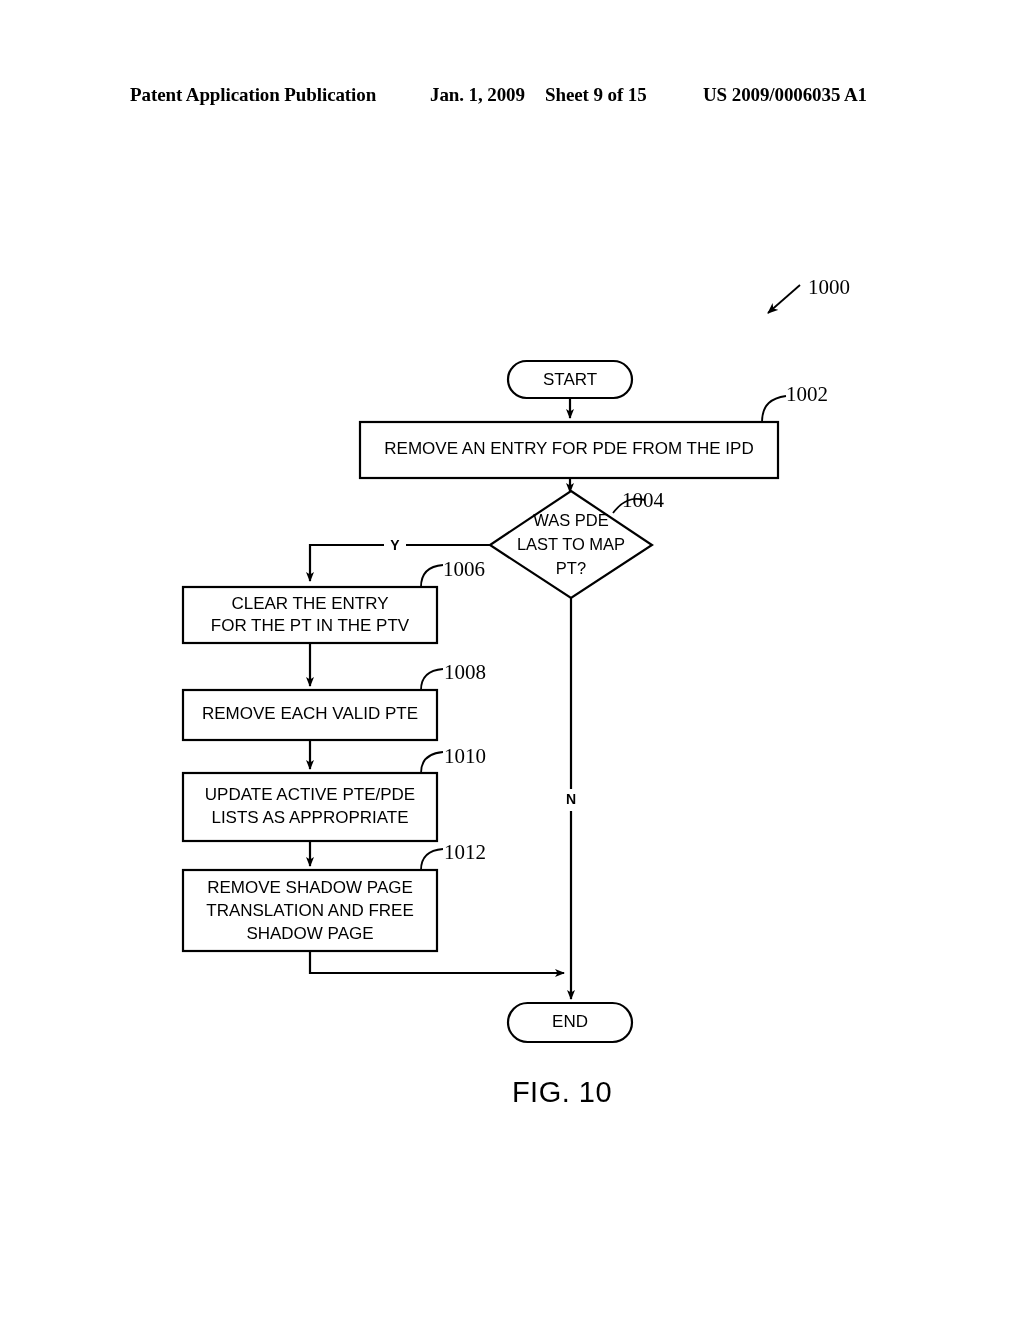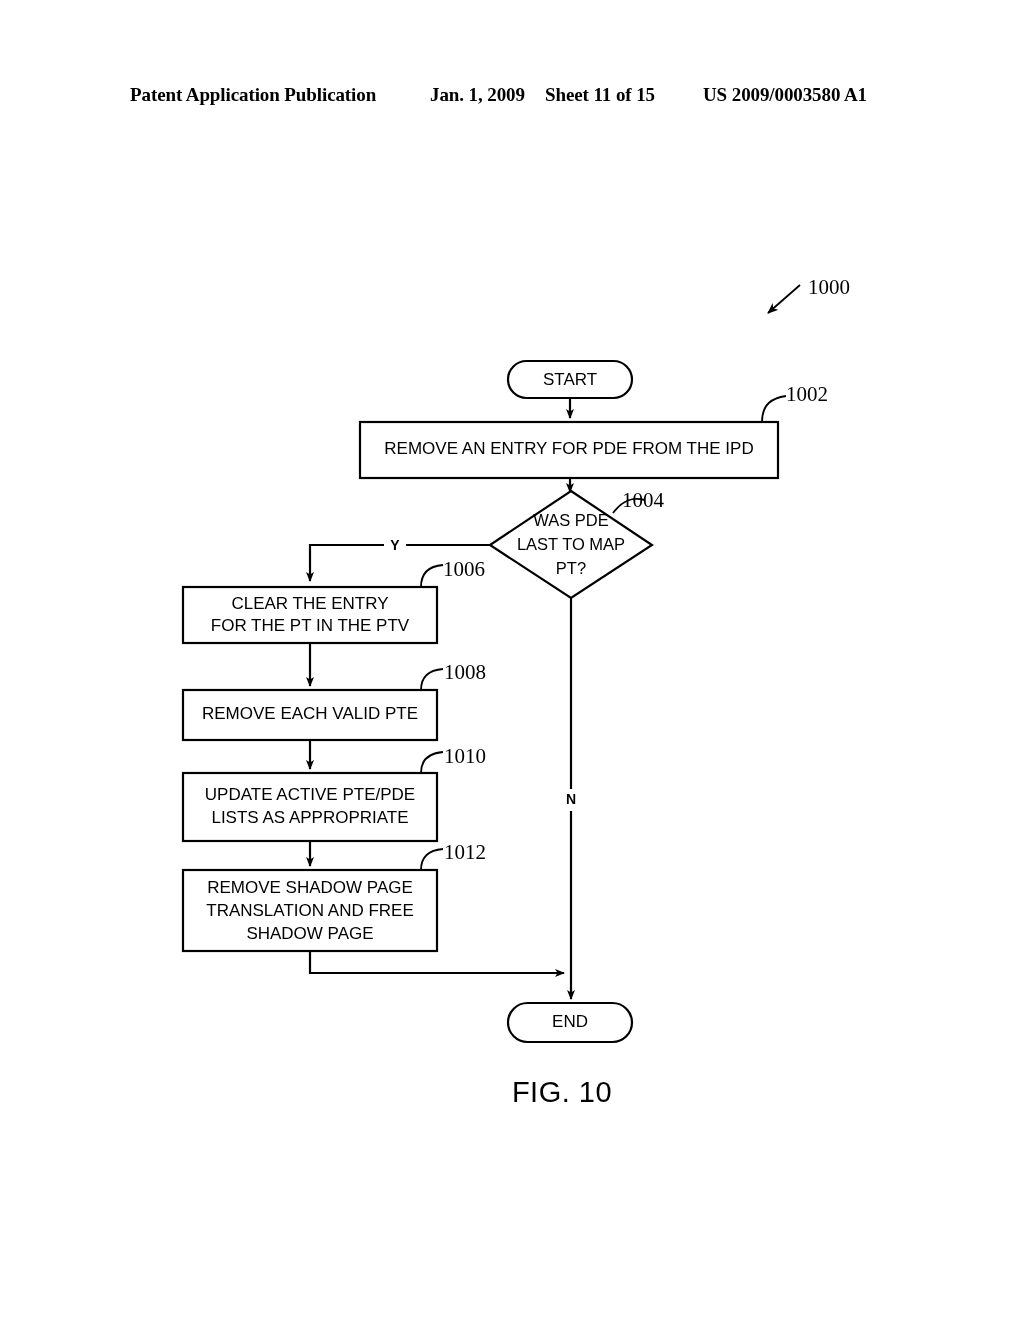--- a/index.html
+++ b/index.html
@@ -106,22 +106,22 @@
   }
 </style>
 </head>
 <body>
 
 <div id="page">
 
   <div id="header">
     <span class="hdr-pub">Patent Application Publication</span>
     <span class="hdr-date">Jan. 1, 2009</span>
-    <span class="hdr-sheet">Sheet 11 of 15</span>
-    <span class="hdr-num">US 2009/0003580 A1</span>
+    <span class="hdr-sheet">Sheet 9 of 15</span>
+    <span class="hdr-num">US 2009/0006035 A1</span>
   </div>
 
   <svg id="figure" viewBox="0 0 1024 1320">
 
     <g>
       <defs>
         <marker id="arrowhead" markerWidth="10" markerHeight="8" refX="9" refY="4" orient="auto" markerUnits="userSpaceOnUse">
           <path d="M0,0 L10,4 L0,8 L2.6,4 Z" fill="#000000"></path>
         </marker>
         <marker id="arrowhead-slim" markerWidth="11" markerHeight="9" refX="10" refY="4.5" orient="auto" markerUnits="userSpaceOnUse">

